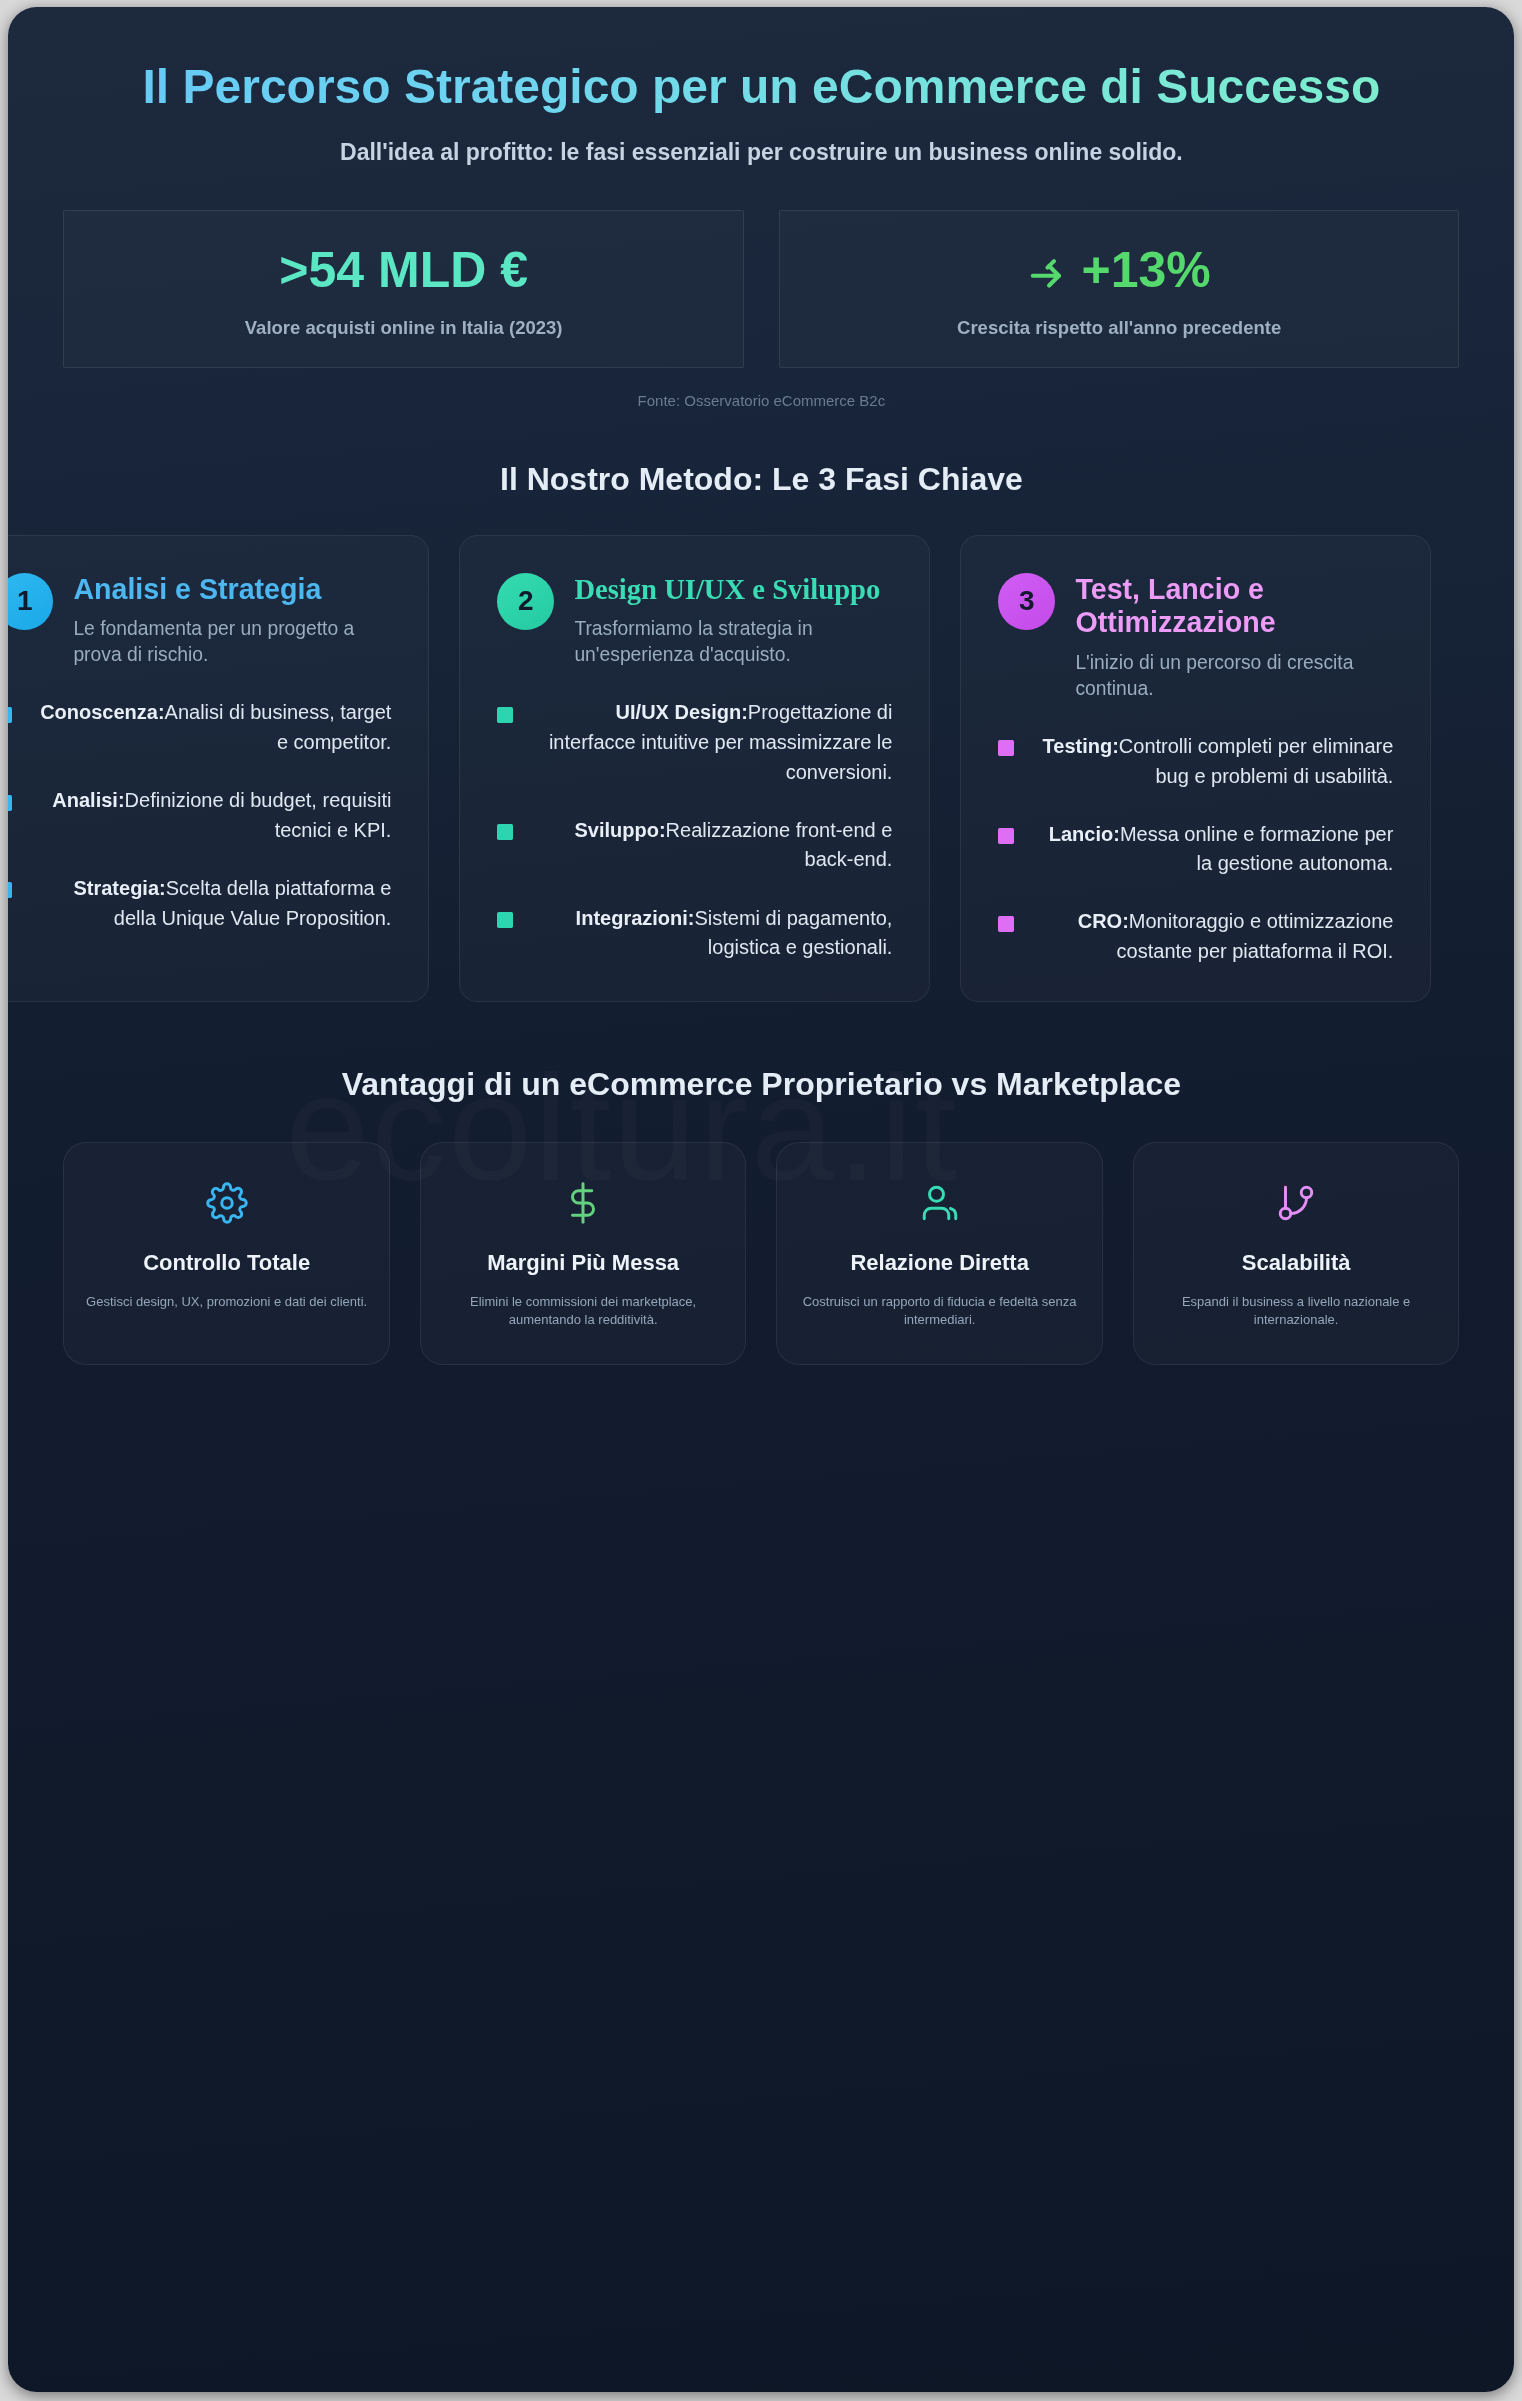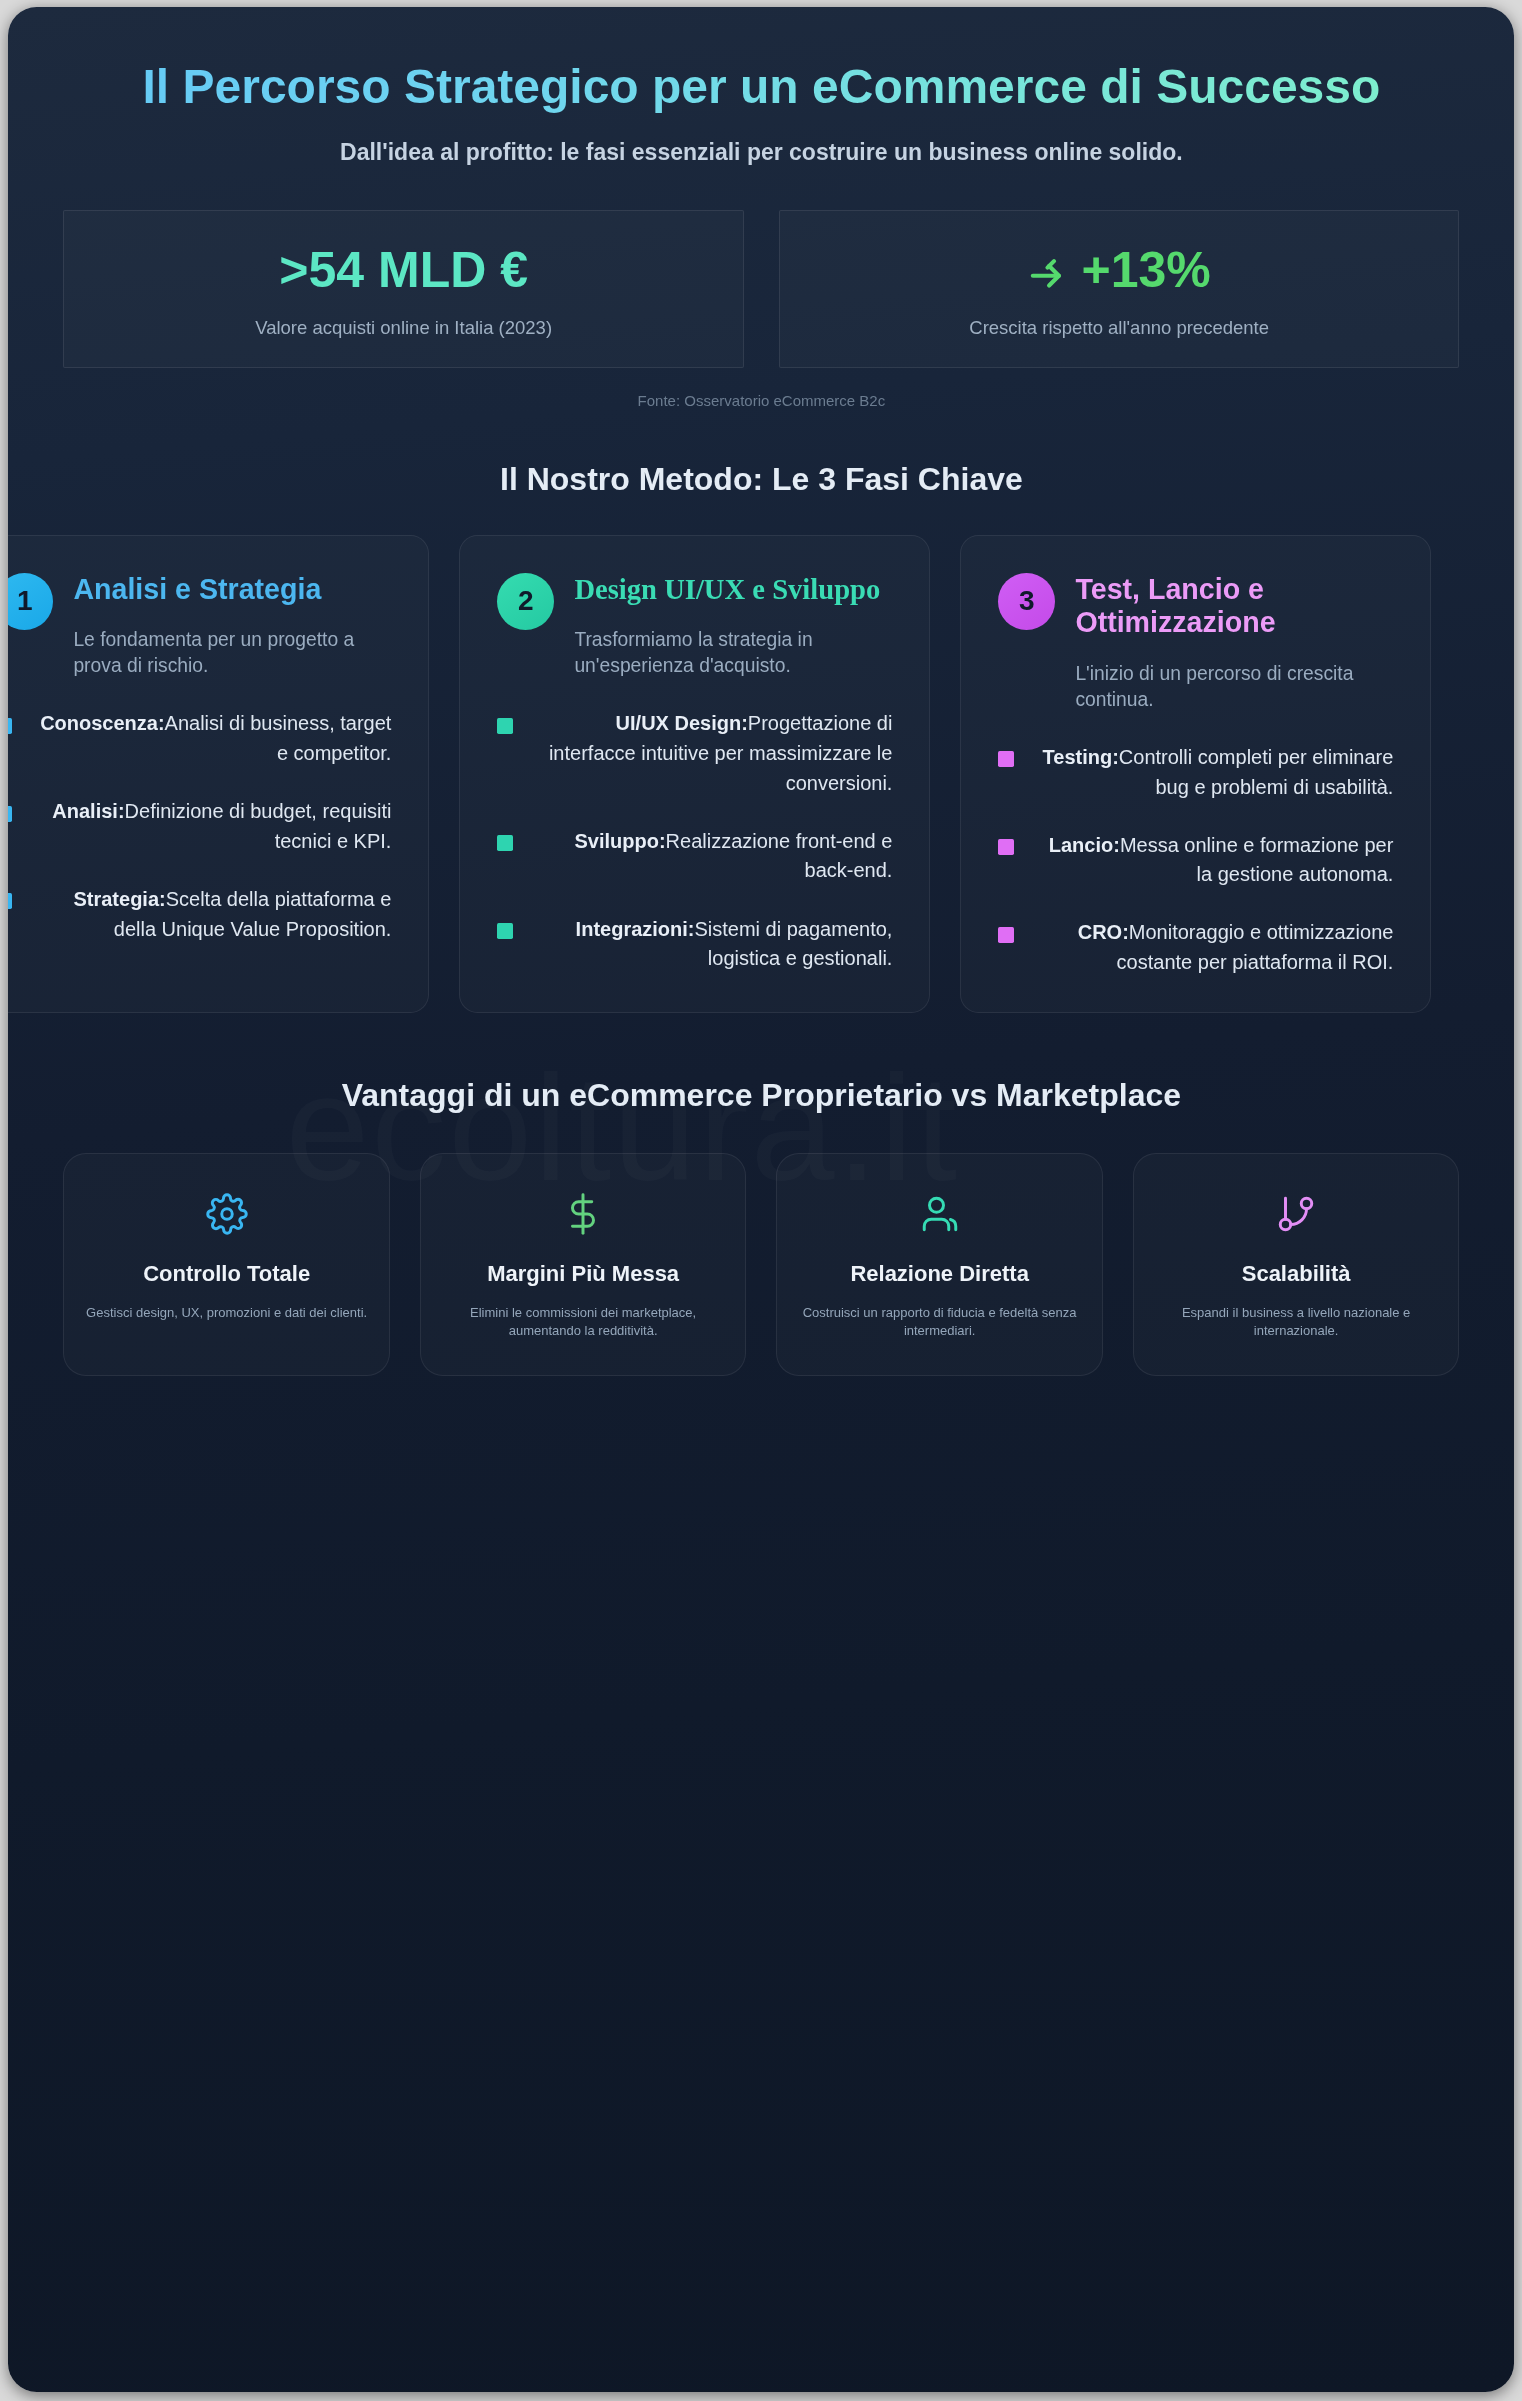--- a/index.html
+++ b/index.html
@@ -54,21 +54,21 @@
     text-align:center;
   }
   .stat-value{
     font-size:50px; font-weight:700; line-height:1;
     display:flex; align-items:center; justify-content:center; gap:15px;
   }
   .stat-value.mint{ color:#5ce7c4; }
   .stat-value.green{ color:#55d96d; }
   .trend-icon{ display:inline-block; width:39px; height:39px; flex:none; }
   .stat-label{
-    margin-top:22px; font-size:18.5px; color:#9fb0c3; font-weight:400;
+    margin-top:22px; font-size:18.5px; color:#9fb0c3; font-weight:700;
   }
   .source{
     text-align:center; margin-top:23.5px;
     font-size:15px; color:#6b7c90;
   }
   
   .method-title{
     text-align:center; margin-top:52px;
     font-size:32px; font-weight:700; color:#e4ecf5;
   }
@@ -95,21 +95,21 @@
     font-size:28px; font-weight:700; color:#101a2b;
   }
   .badge.b1{ background:linear-gradient(145deg,#2fb9f0,#19a8e8); }
   .badge.b2{ background:linear-gradient(145deg,#35dcb0,#24c9a2); }
   .badge.b3{ background:linear-gradient(145deg,#cf5cf2,#c martial); background:linear-gradient(145deg,#d05ef5,#c44ae8); }
   .phase-title{ font-size:28.6px; font-weight:700; line-height:1.17; }
   .phase-title.c1{ color:#4cb7f0; }
   .phase-title.c2{ color:#3adcb4;font-family:Liberation Serif, serif; }
   .phase-title.c3{ color:#ec9bf7; }
   .phase-sub{
-    margin-top:21px; font-size:19.3px; line-height:1.35;
+    margin-top:10px; font-size:19.3px; line-height:1.35;
     color:#9aacc0; font-weight:400;
   }
   .phase-list{ margin-top:30px; list-style:none; }
   .phase-list li{
     display:flex; gap:15px; align-items:flex-start;
     margin-bottom:28.6px;
     font-size:20px; line-height:1.48; color:#dfe7f1;
     text-align:right;
   }
   .phase-list li:last-child{ margin-bottom:0; }

